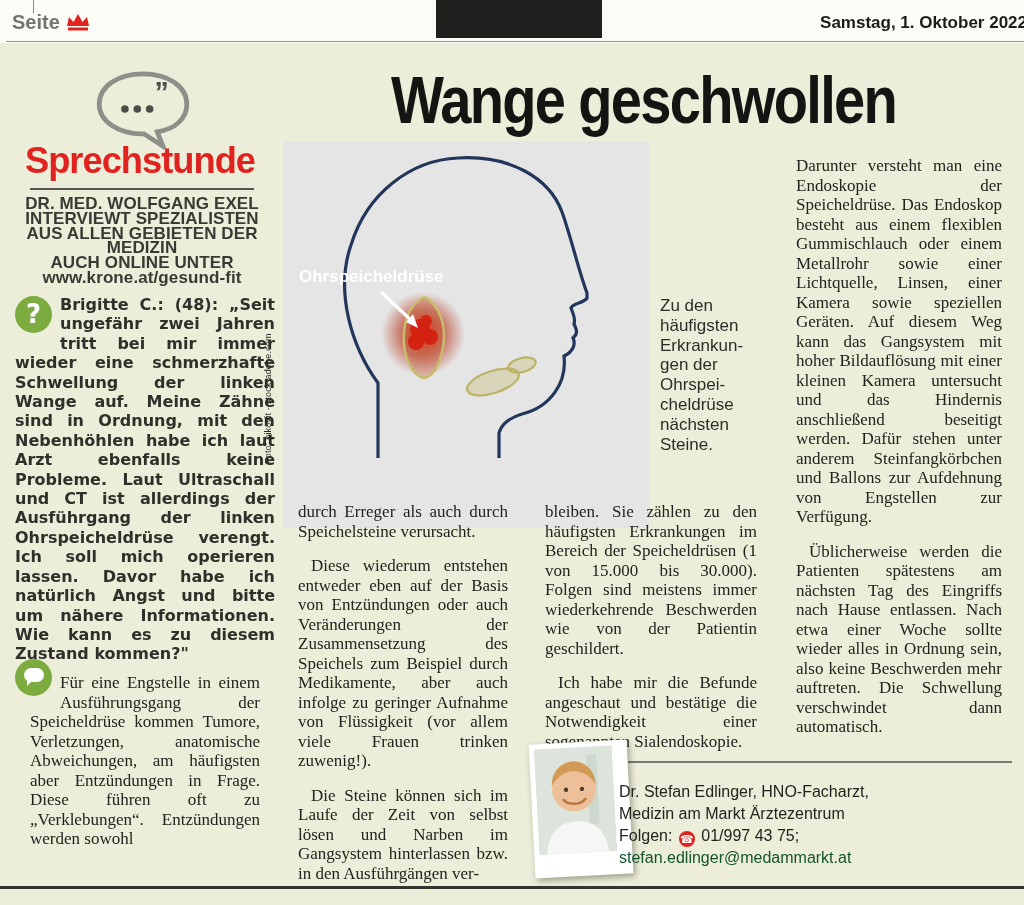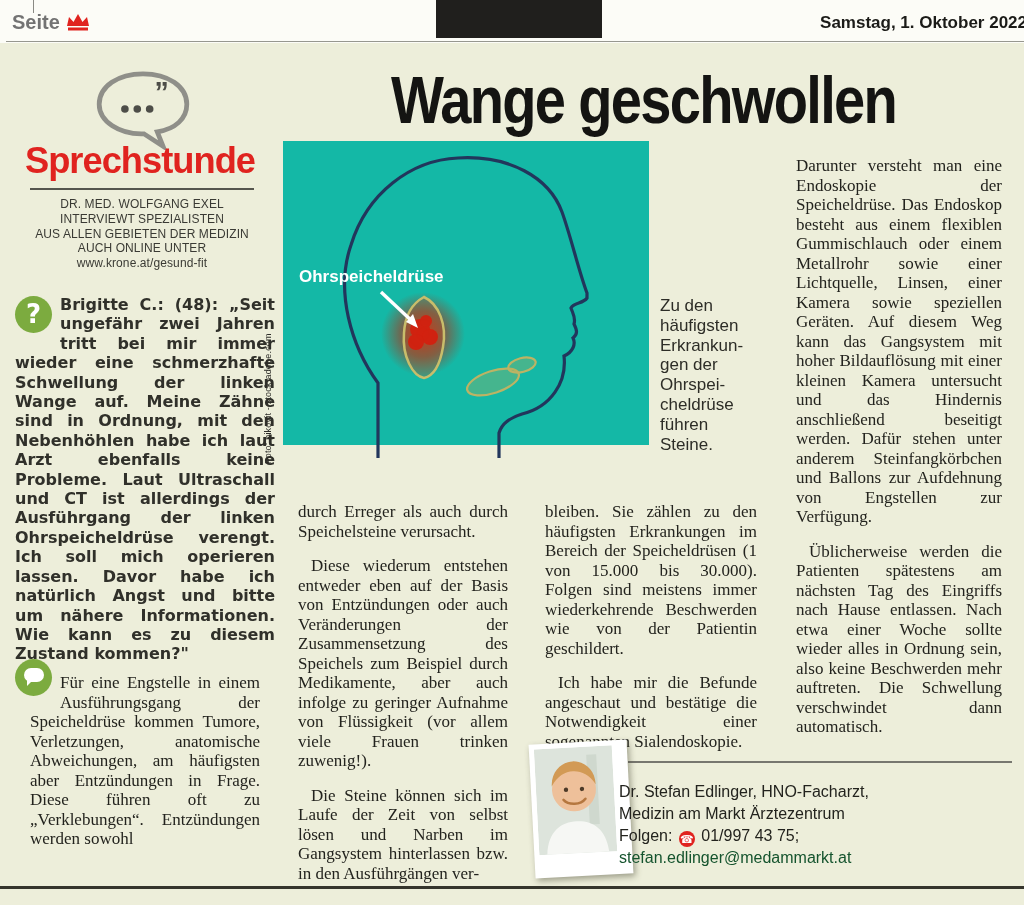--- a/index.html
+++ b/index.html
@@ -19,21 +19,21 @@
   
   .paper{left:0;top:43px;width:1024px;height:862px;background:#edeeda;}
   .bottom-rule{left:0;top:886px;width:1024px;height:3px;background:#35352c;}
   
   .bubble{left:95px;top:70px;width:96px;height:80px;}
   .sprech{left:8px;top:140px;width:264px;text-align:center;
     font-size:37px;font-weight:bold;color:#e0231f;letter-spacing:-1px;
     transform:scaleX(.98);transform-origin:center;white-space:nowrap;}
   .mast-rule{left:30px;top:188px;width:224px;height:2px;background:#55554e;}
   .mast-sub{left:10px;top:197px;width:264px;text-align:center;
-    font-size:12px;font-weight:normal;line-height:14.8px;color:#3a3a34;letter-spacing:.1px;}
+    font-size:17px;font-weight:bold;line-height:14.8px;color:#3a3a34;letter-spacing:.1px;}
   .mast-sub .url{color:#3a3a34;text-decoration:none;}
   
   .headline{left:391px;top:62px;font-size:66px;font-weight:bold;color:#141412;
     letter-spacing:-2px;white-space:nowrap;transform:scaleX(.85);transform-origin:left top;}
   
   .qblock{left:15px;top:295px;width:260px;
     font-family:"DejaVu Sans",sans-serif;font-weight:bold;font-size:16px;
     line-height:19.4px;text-align:justify;color:#30302a;}
   .serif{font-family:"Liberation Serif",serif;font-size:17px;line-height:19.5px;
     text-align:justify;color:#23231e;}
@@ -42,21 +42,21 @@
   .ablock{left:15px;top:658px;width:260px;}
   .colA{left:283px;top:487px;width:240px;}
   .colB{left:530px;top:487px;width:242px;}
   .colD{left:781px;top:141px;width:236px;}
   .qicon,.aicon{float:left;width:37px;height:37px;border-radius:50%;background:#7cab3f;
     margin:1px 8px 2px 0;text-align:center;color:#fff;}
   .qicon span{font-size:26px;font-weight:bold;line-height:37px;font-family:"DejaVu Sans",sans-serif;}
   .aicon .bub{display:inline-block;margin-top:9px;width:20px;height:14px;background:#fff;border-radius:7px;position:relative;}
   .aicon .bub:after{content:"";position:absolute;left:3px;bottom:-4px;border:4px solid transparent;border-top-color:#fff;border-left-color:#fff;}
   
-  .fig{left:283px;top:141px;width:366px;height:304px;background:#14b8a6;}
+  .fig{left:283px;top:141px;width:366px;height:387px;background:#e5e5e5;}
   .credit{left:263px;top:292px;width:13px;height:172px;font-size:9px;color:#2c2c28;
     writing-mode:vertical-rl;transform:rotate(180deg);white-space:nowrap;letter-spacing:.2px;}
   .caption{left:660px;top:296px;width:114px;font-size:17px;font-weight:normal;
     line-height:19.8px;color:#2d2d27;}
   .caption span{display:block;}
   
   .doc-rule{left:628px;top:761px;width:384px;height:2px;background:#77776f;}
   .doc-photo{left:532px;top:742px;width:88px;height:120px;background:#fff;
     padding:5px 5px 9px 5px;transform:rotate(-3deg);box-shadow:2px 3px 6px rgba(60,60,40,.45);}
   .doc-text{left:619px;top:781px;width:368px;font-size:16px;font-weight:normal;
@@ -142,21 +142,21 @@
 </div>
 <div class="abs credit">Foto: pikovit - stock.adobe.com</div>
 
 <div class="abs caption">
   <span>Zu den</span>
   <span>häufigsten</span>
   <span>Erkrankun-</span>
   <span>gen der</span>
   <span>Ohrspei-</span>
   <span>cheldrüse</span>
-  <span>führen</span>
+  <span>nächsten</span>
   <span>Steine.</span>
 </div>
 
 <div class="abs serif colA">
   <p>durch Erreger als auch durch Speichelsteine verursacht.</p>
   <p class="ind">Diese wiederum entstehen entweder eben auf der Basis von Entzündungen oder auch Veränderungen der Zusammensetzung des Speichels zum Beispiel durch Medikamente, aber auch infolge zu geringer Aufnahme von Flüssigkeit (vor allem viele Frauen trinken zuwenig!).</p>
   <p class="ind">Die Steine können sich im Laufe der Zeit von selbst lösen und Narben im Gangsystem hinterlassen bzw. in den Ausführgängen ver-</p>
 </div>
 
 <div class="abs serif colB">

